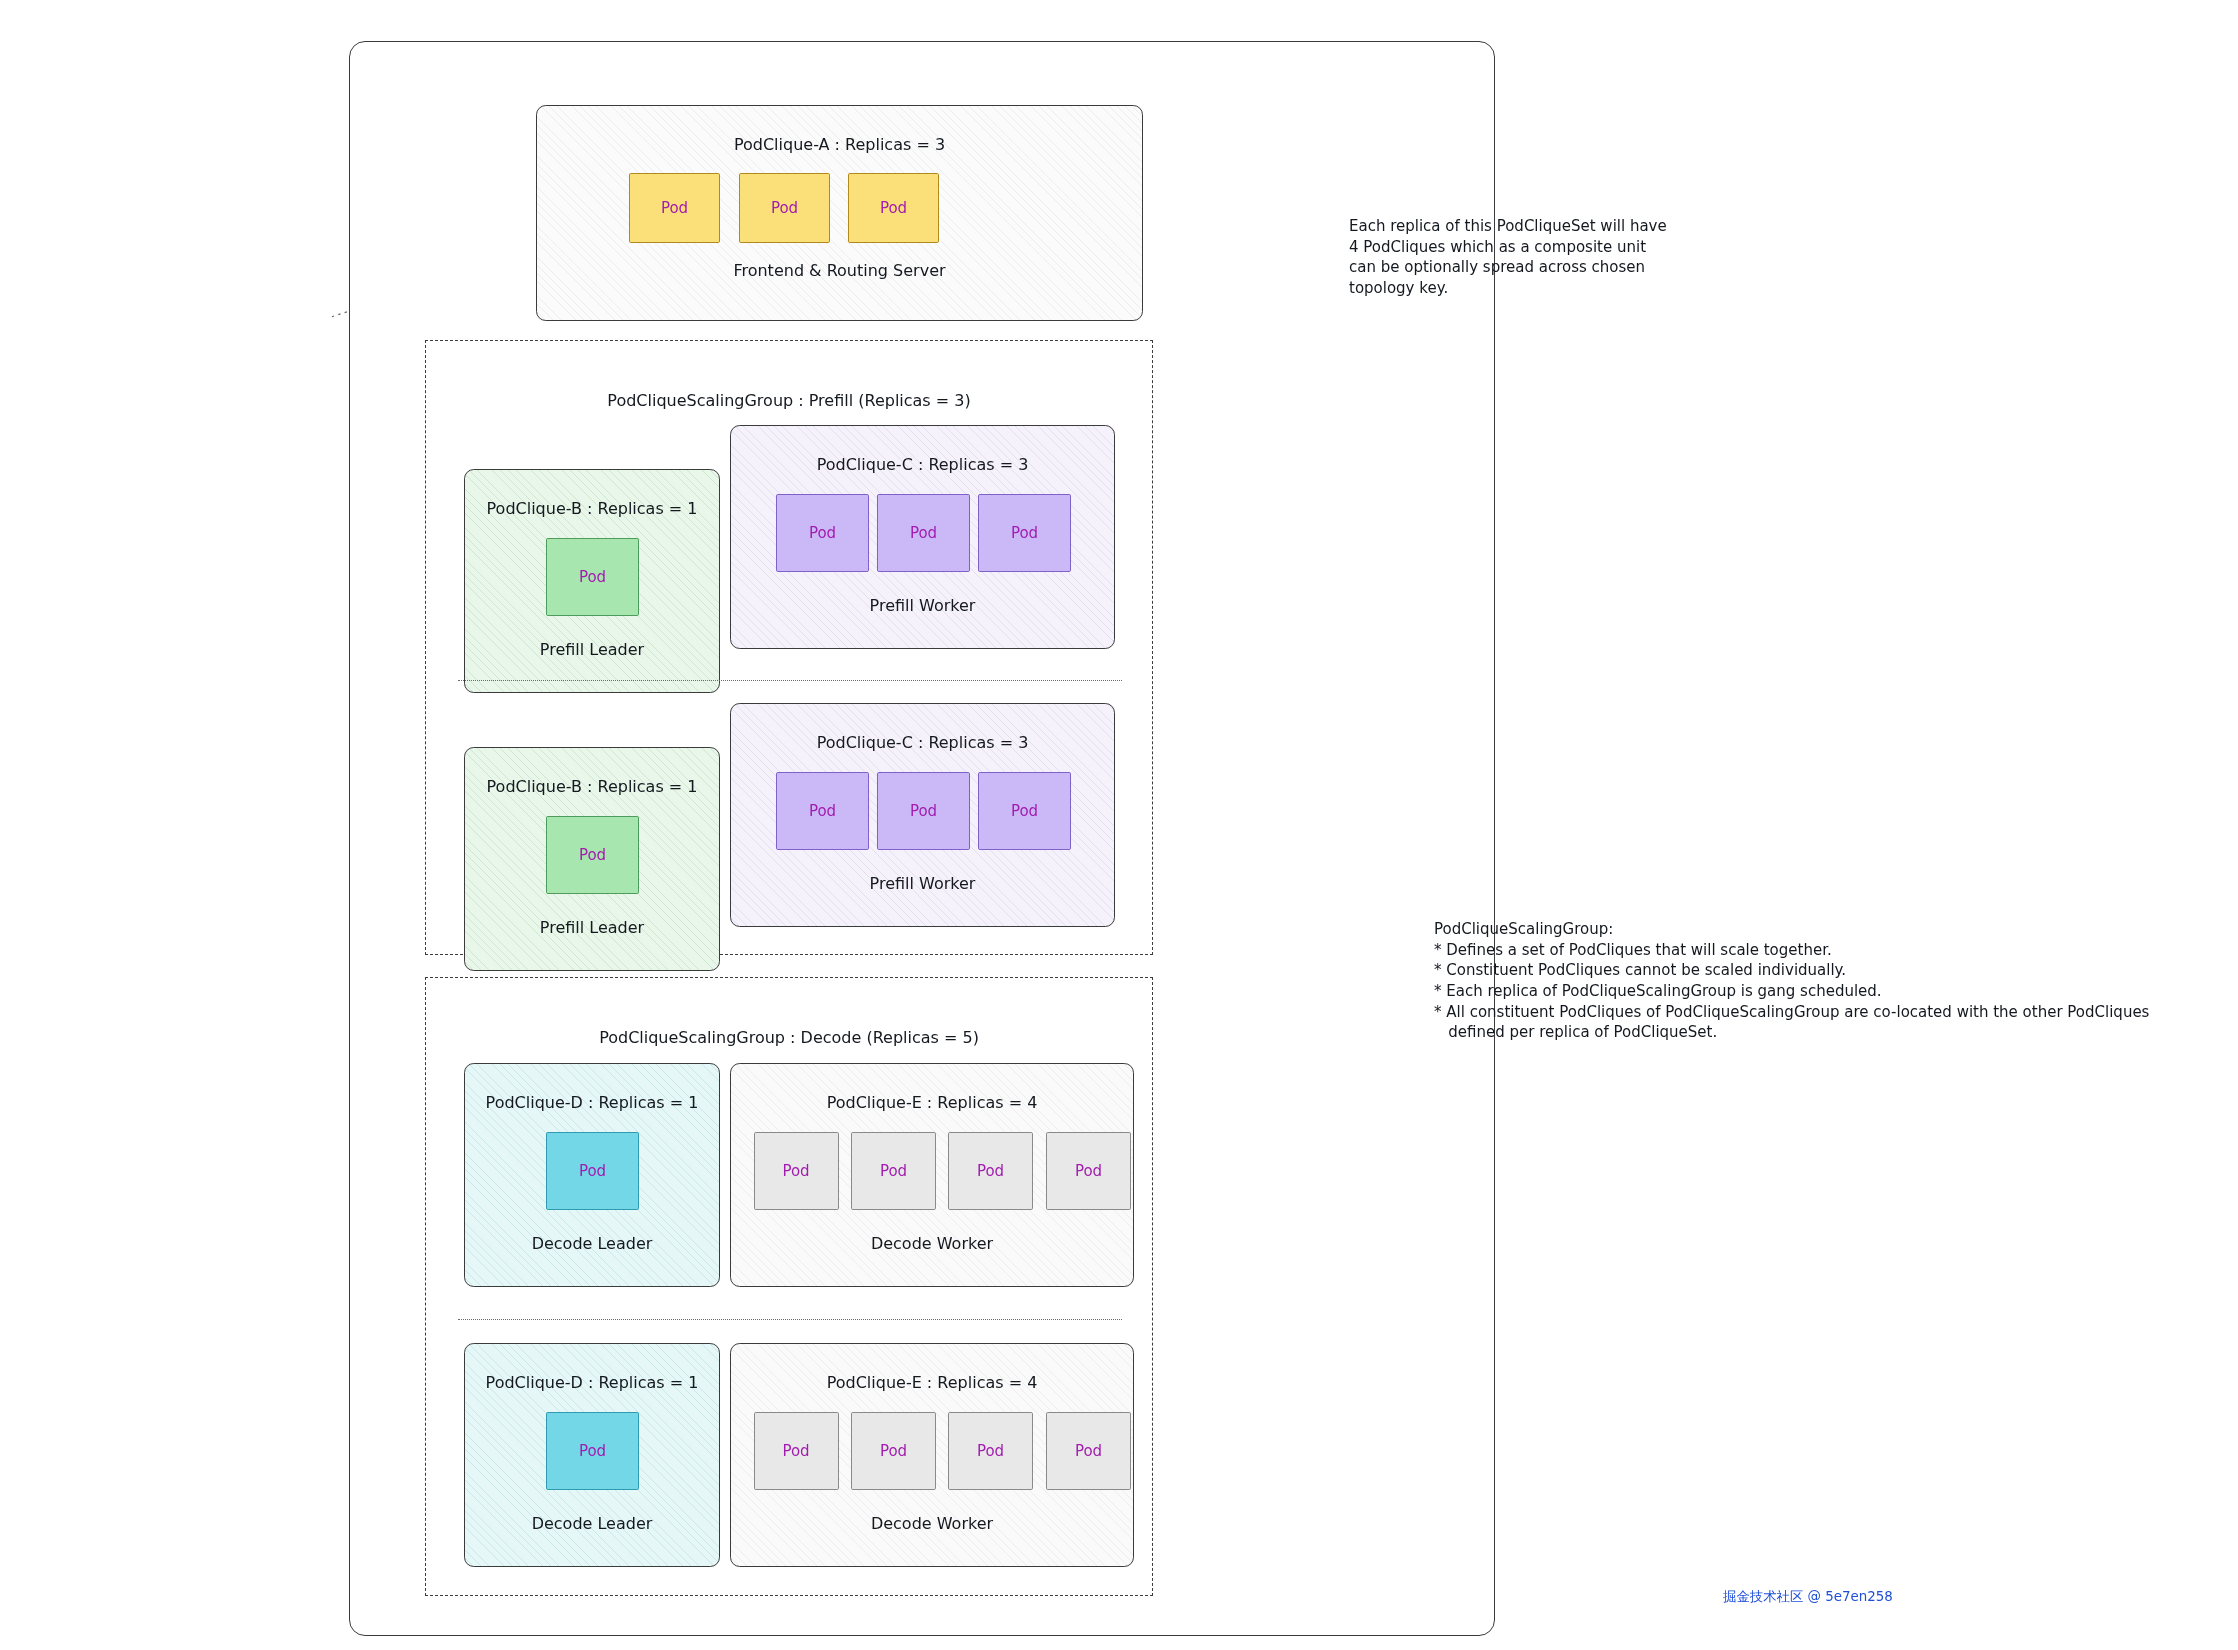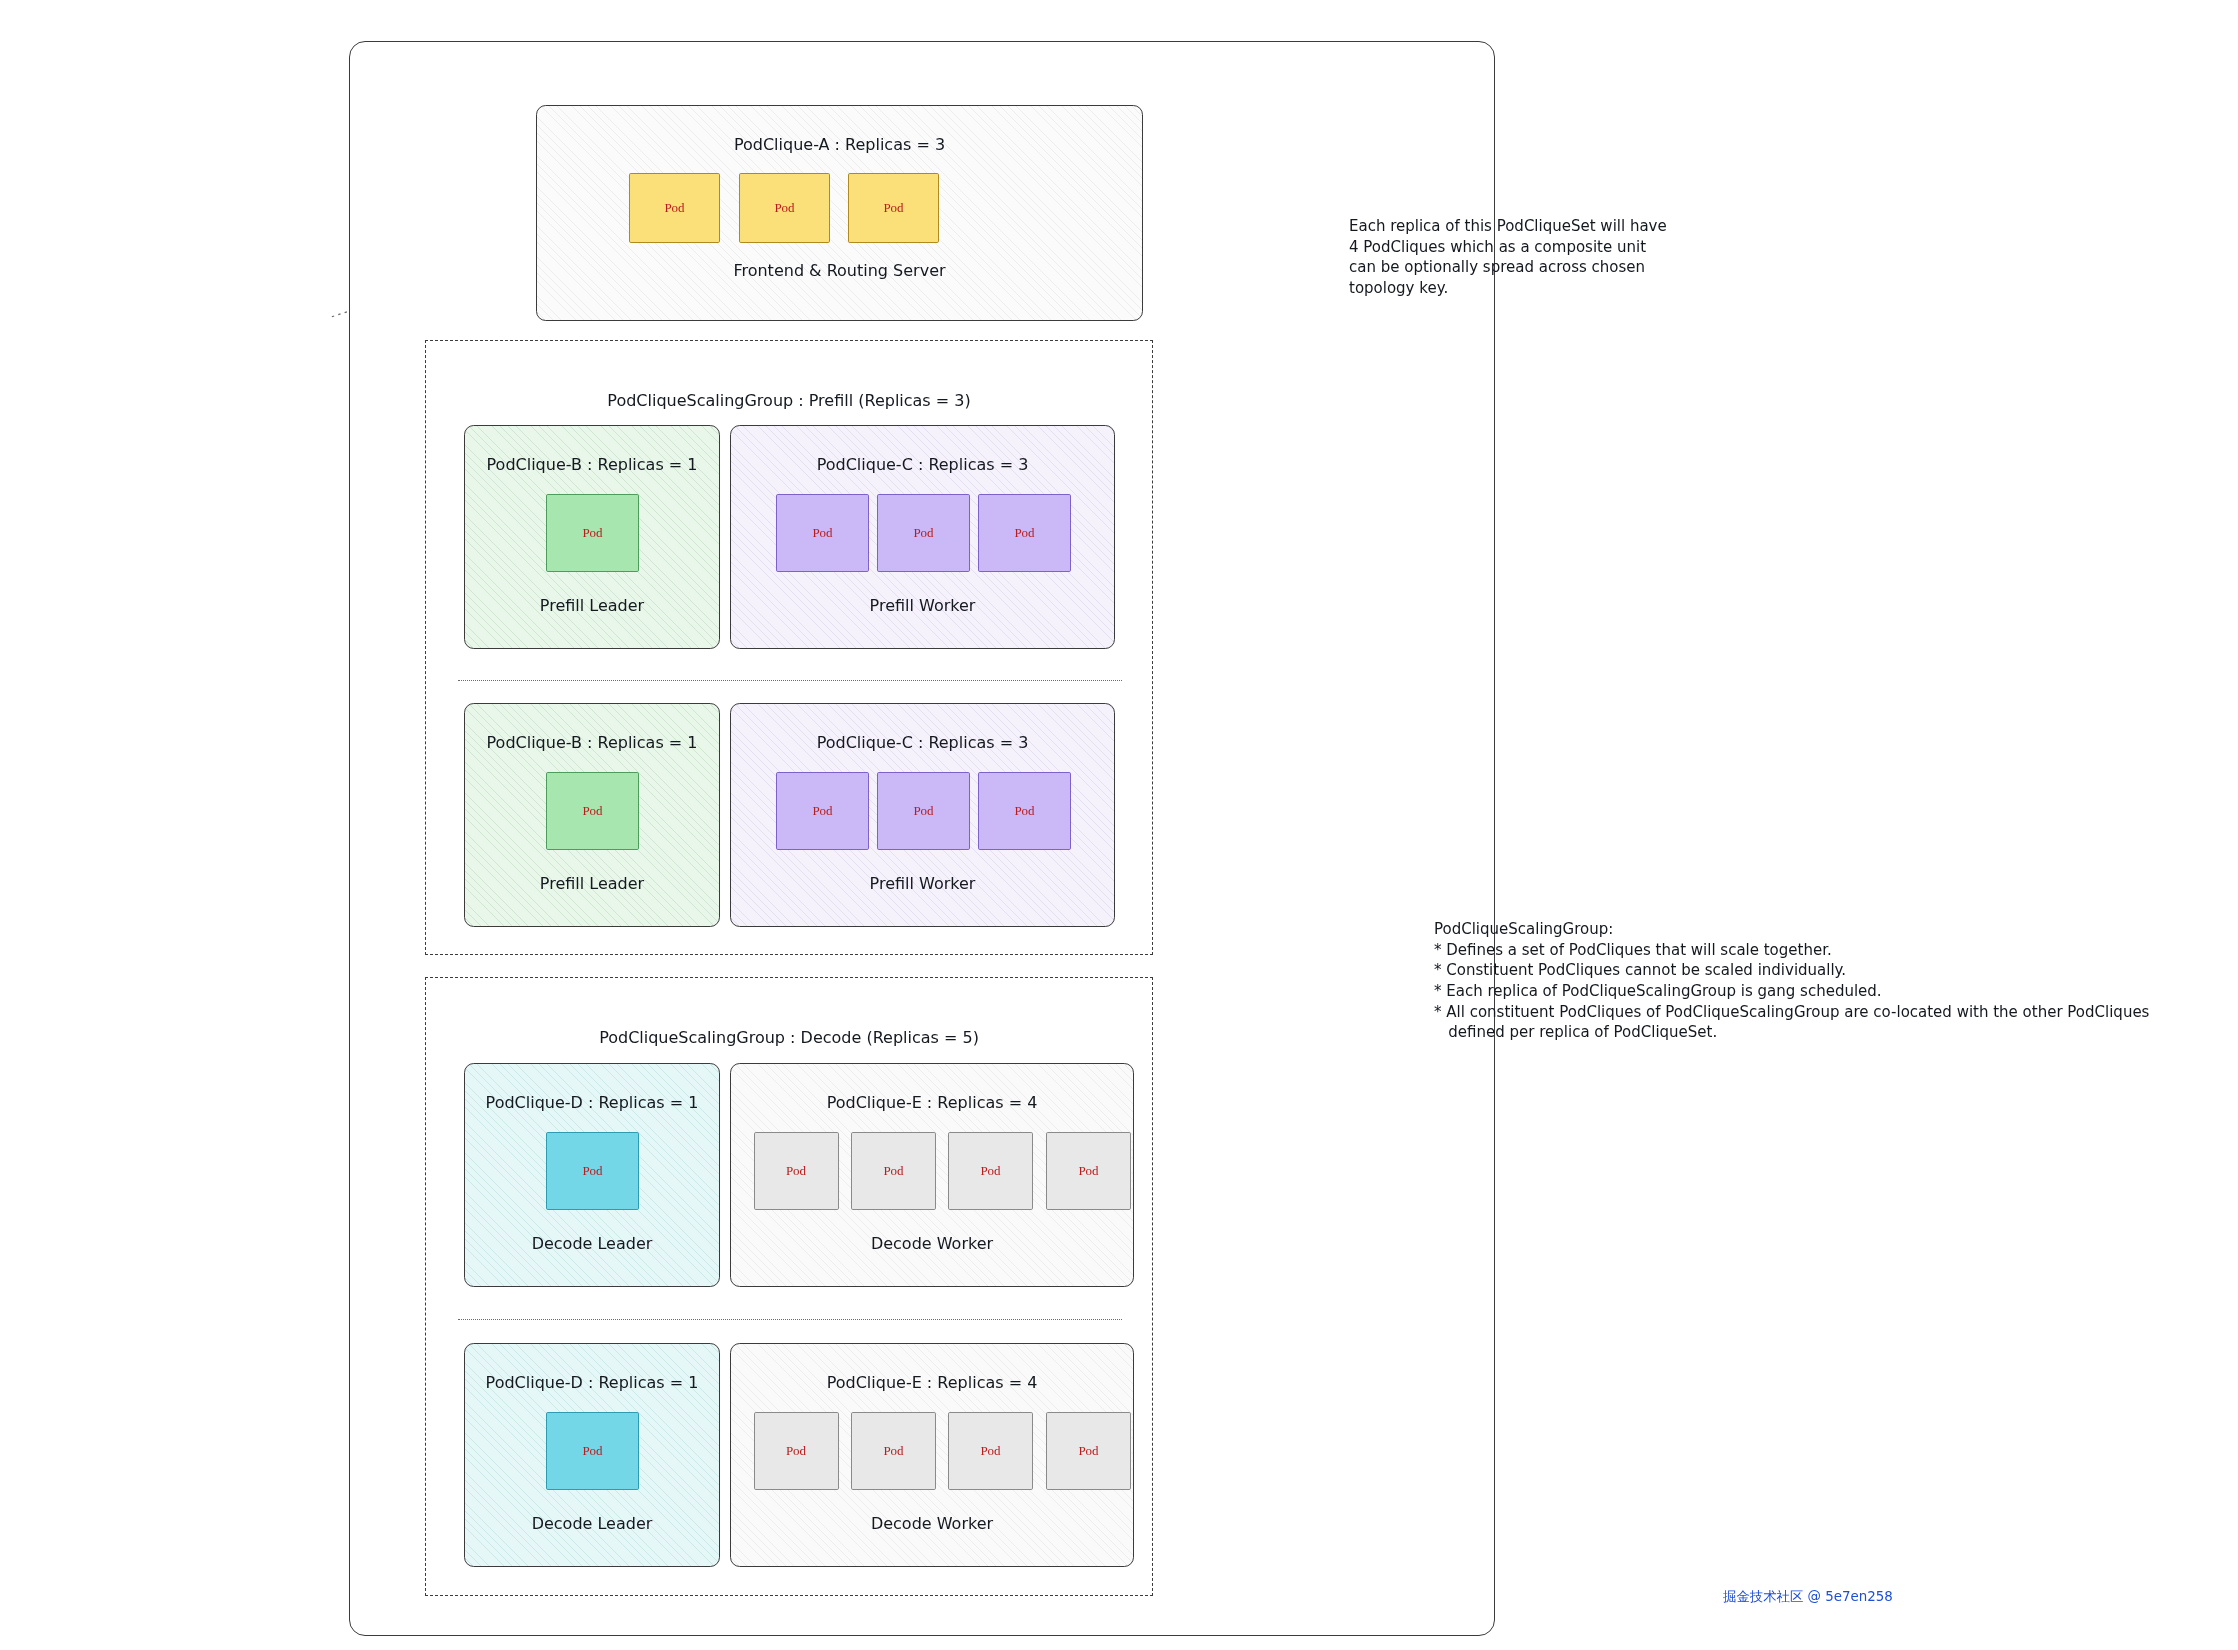--- a/index.html
+++ b/index.html
@@ -47,20 +47,21 @@
   }
   .hatch-green {
     background-color: #e9f7ea;
     background-image: repeating-linear-gradient(
       45deg,
       rgba(70,140,70,0.16) 0px,
       rgba(70,140,70,0.16) 0.6px,
       rgba(0,0,0,0) 0.6px,
       rgba(0,0,0,0) 5.5px
     );
+    margin-top: 44px;
   }
   .hatch-purple {
     background-color: #f6f2fc;
     background-image: repeating-linear-gradient(
       45deg,
       rgba(120,90,180,0.13) 0px,
       rgba(120,90,180,0.13) 0.6px,
       rgba(0,0,0,0) 0.6px,
       rgba(0,0,0,0) 5.5px
     );
@@ -119,24 +120,23 @@
     font-size: 16px;
     color: #14181f;
     white-space: nowrap;
   }
   .pod {
     position: absolute;
     box-sizing: border-box;
     display: flex;
     align-items: center;
     justify-content: center;
-    font-size: 13px;
-    color: #b91c1c;
+    font-size: 15px;
+    color: #a21caf;
     border-radius: 1.8px;
-    font-family: Liberation Serif, serif;
   }
   .pod-yellow { background: #fbe07a; border: 1.2px solid #b08a1e; }
   .pod-green  { background: #a8e6b0; border: 1.2px solid #4d9c5c; }
   .pod-purple { background: #cbb8f7; border: 1.2px solid #7e61c9; }
   .pod-cyan   { background: #73d7e8; border: 1.2px solid #2f9bb0; }
   .pod-grey   { background: #e8e8e8; border: 1.2px solid #8a8a8a; }
   .divider-dots {
     position: absolute;
     border-top: 1.2px dotted #6b6b6b;
   }

